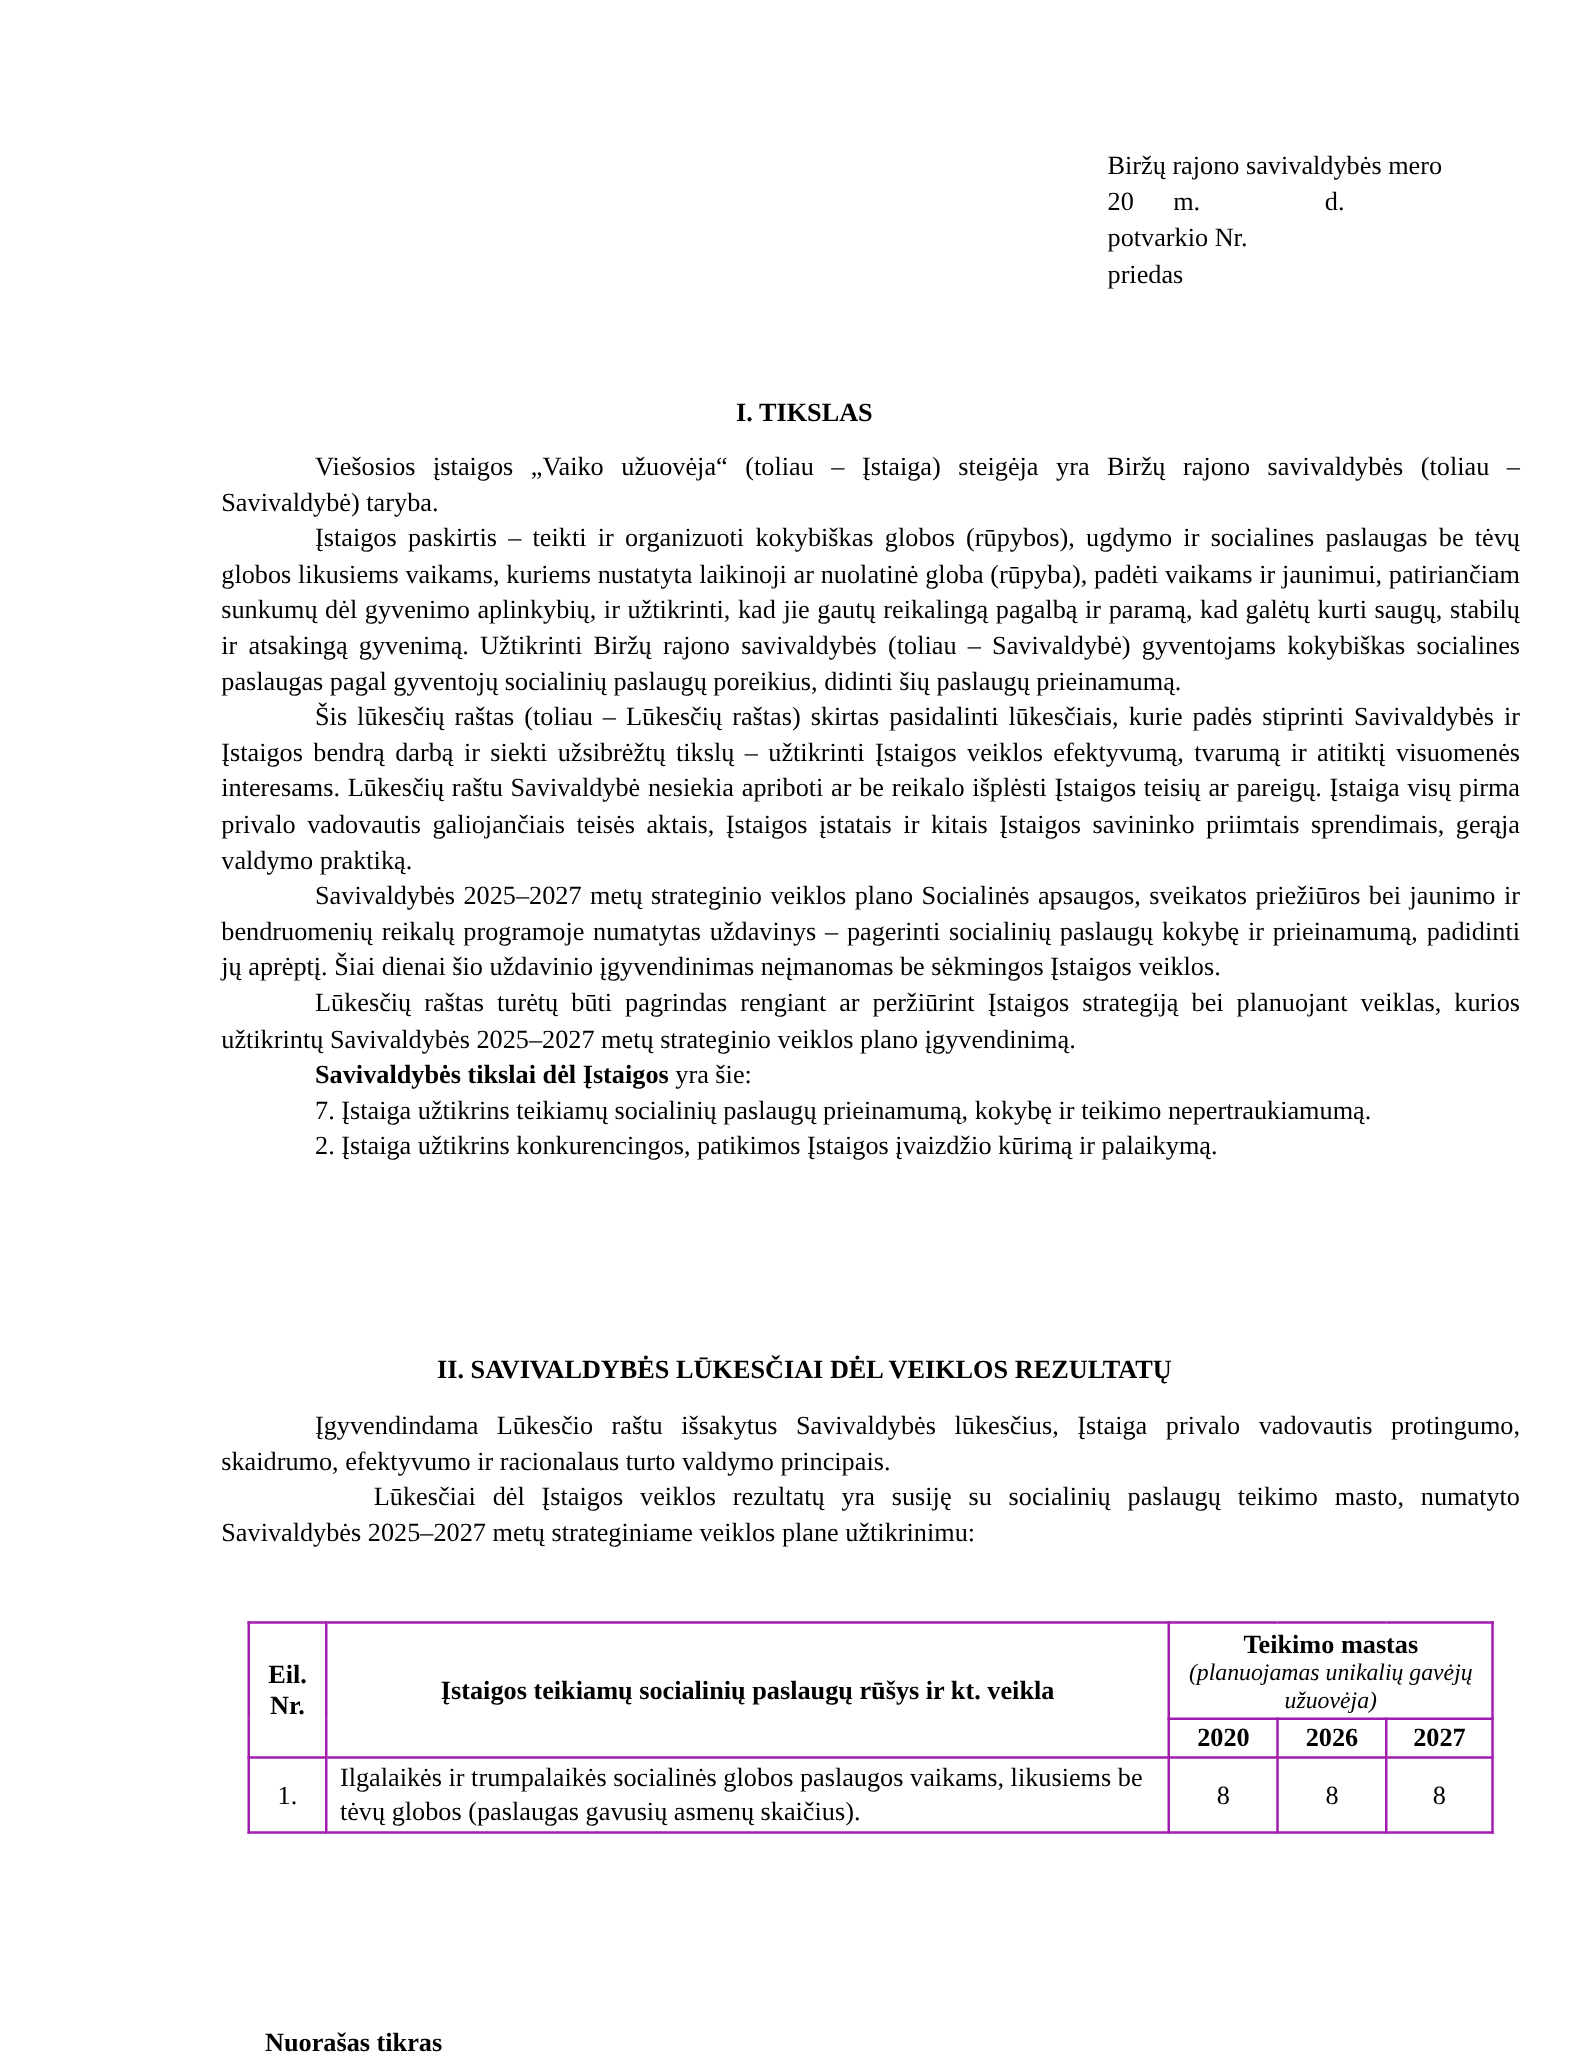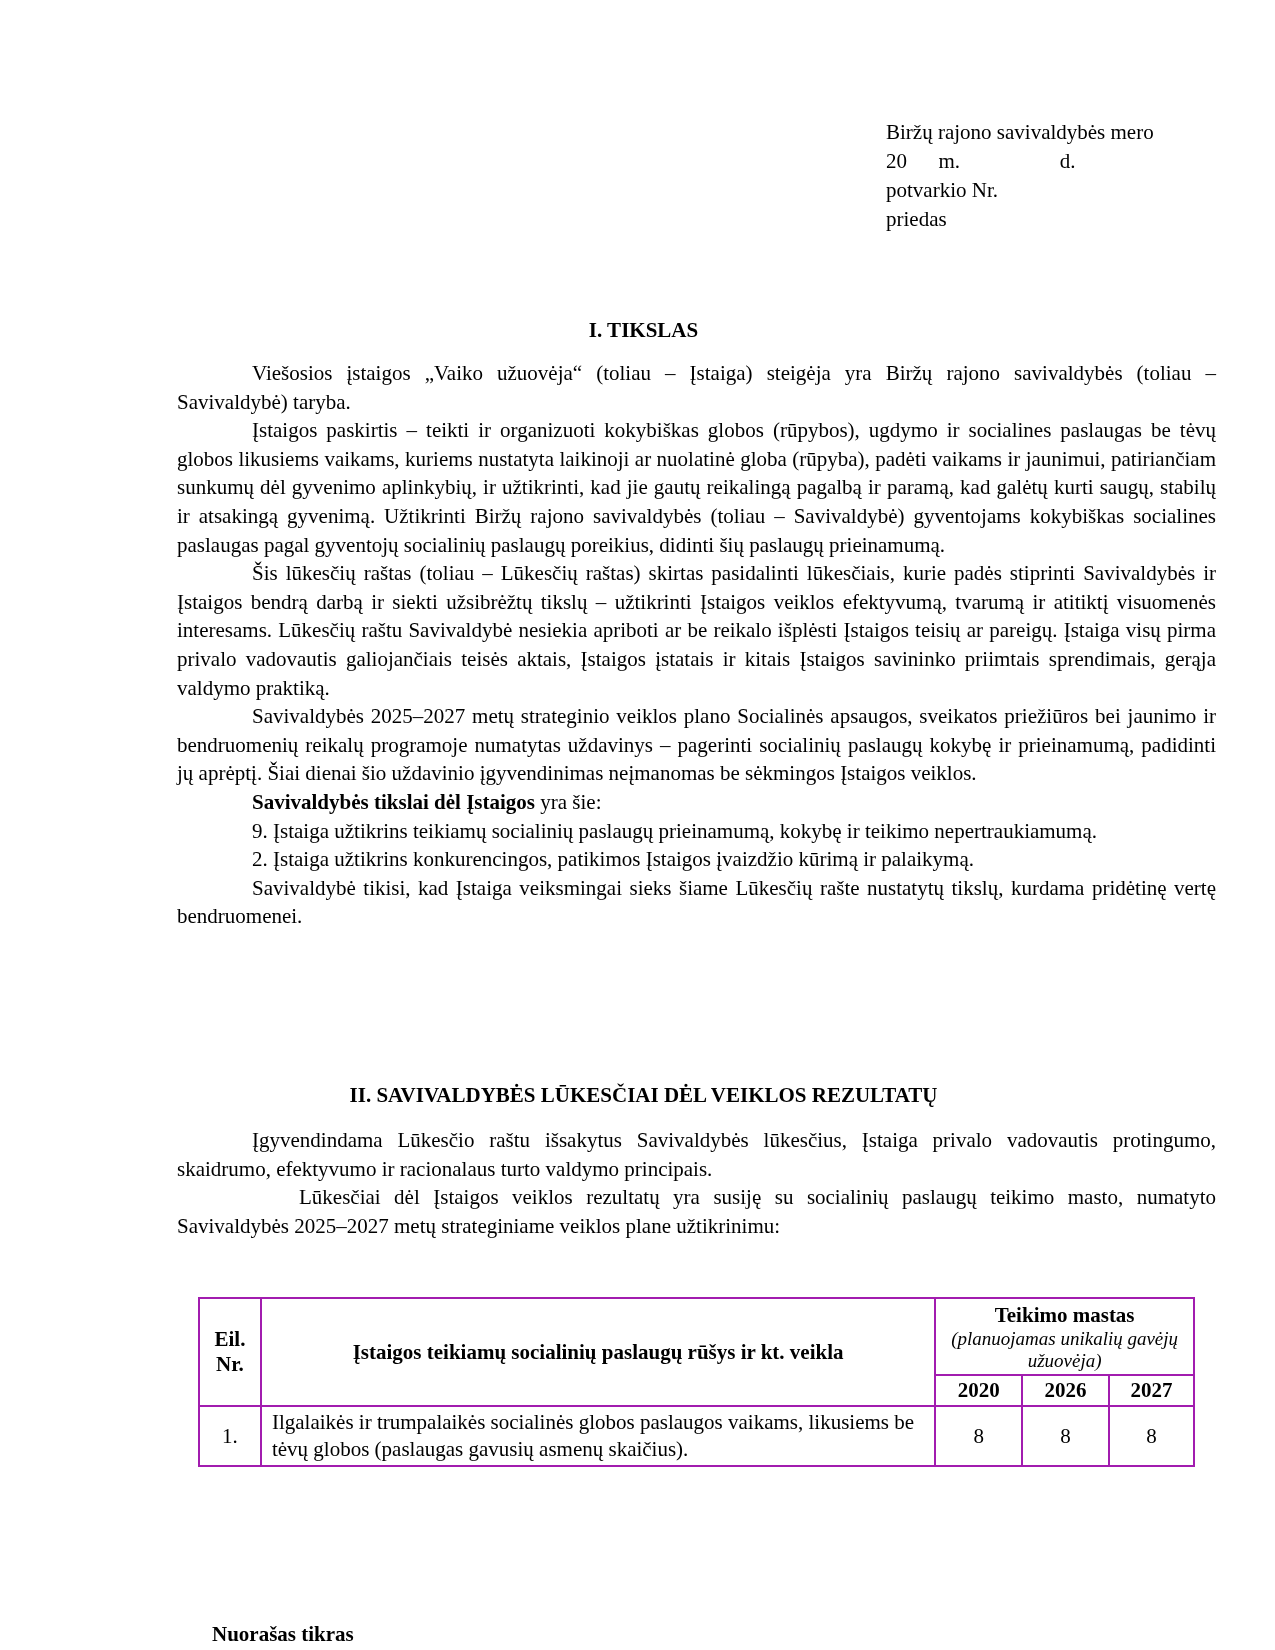--- a/index.html
+++ b/index.html
@@ -35,24 +35,24 @@
   </div>
 
 
   <div class="section-heading" style="top:318px;">I.  TIKSLAS</div>
 
   <div class="body-text" style="top:359px;">
     <p>Viešosios įstaigos „Vaiko užuovėja“ (toliau – Įstaiga) steigėja yra Biržų rajono savivaldybės (toliau – Savivaldybė) taryba.</p>
     <p>Įstaigos paskirtis – teikti ir organizuoti kokybiškas globos (rūpybos), ugdymo ir socialines paslaugas be tėvų globos likusiems vaikams, kuriems nustatyta laikinoji ar nuolatinė globa (rūpyba), padėti vaikams ir jaunimui, patiriančiam sunkumų dėl gyvenimo aplinkybių, ir užtikrinti, kad jie gautų reikalingą pagalbą ir paramą, kad galėtų kurti saugų, stabilų ir atsakingą gyvenimą. Užtikrinti Biržų rajono savivaldybės (toliau – Savivaldybė) gyventojams kokybiškas socialines paslaugas pagal gyventojų socialinių paslaugų poreikius, didinti šių paslaugų prieinamumą.</p>
     <p>Šis lūkesčių raštas (toliau – Lūkesčių raštas) skirtas pasidalinti lūkesčiais, kurie padės stiprinti Savivaldybės ir Įstaigos bendrą darbą ir siekti užsibrėžtų tikslų – užtikrinti Įstaigos veiklos efektyvumą, tvarumą ir atitiktį visuomenės interesams. Lūkesčių raštu Savivaldybė nesiekia apriboti ar be reikalo išplėsti Įstaigos teisių ar pareigų. Įstaiga visų pirma privalo vadovautis galiojančiais teisės aktais, Įstaigos įstatais ir kitais Įstaigos savininko priimtais sprendimais,  gerąja valdymo praktiką.</p>
     <p>Savivaldybės 2025–2027 metų strateginio veiklos plano Socialinės apsaugos, sveikatos priežiūros bei jaunimo ir bendruomenių reikalų programoje numatytas uždavinys – pagerinti socialinių paslaugų kokybę ir prieinamumą, padidinti jų aprėptį. Šiai dienai šio uždavinio įgyvendinimas neįmanomas be sėkmingos Įstaigos veiklos.</p>
+    <p>Lūkesčių raštas turėtų būti pagrindas rengiant ar peržiūrint Įstaigos strategiją bei planuojant veiklas, kurios užtikrintų Savivaldybės 2025–2027 metų strateginio veiklos plano įgyvendinimą.</p>
     <p><b>Savivaldybės tikslai dėl Įstaigos</b><span> yra šie:</span></p>
-    <p>9. Įstaiga užtikrins teikiamų socialinių paslaugų prieinamumą, kokybę ir teikimo nepertraukiamumą.</p>
+    <p>7. Įstaiga užtikrins teikiamų socialinių paslaugų prieinamumą, kokybę ir teikimo nepertraukiamumą.</p>
     <p>2.  Įstaiga užtikrins konkurencingos, patikimos Įstaigos įvaizdžio kūrimą ir palaikymą.</p>
-    <p>Savivaldybė tikisi, kad Įstaiga veiksmingai sieks šiame Lūkesčių rašte nustatytų tikslų, kurdama pridėtinę vertę bendruomenei.</p>
   </div>
 
   <div class="section-heading" style="top:1083px;">II. SAVIVALDYBĖS LŪKESČIAI DĖL VEIKLOS REZULTATŲ</div>
 
   <div class="body-text" style="top:1126px;">
     <p>Įgyvendindama Lūkesčio raštu išsakytus Savivaldybės lūkesčius, Įstaiga privalo vadovautis protingumo, skaidrumo, efektyvumo ir racionalaus turto valdymo principais.</p>
     <p class="indent-more">Lūkesčiai dėl Įstaigos veiklos rezultatų yra susiję su socialinių paslaugų teikimo masto, numatyto Savivaldybės 2025–2027 metų strateginiame veiklos plane užtikrinimu:</p>
   </div>
 
   <table class="data-table">

